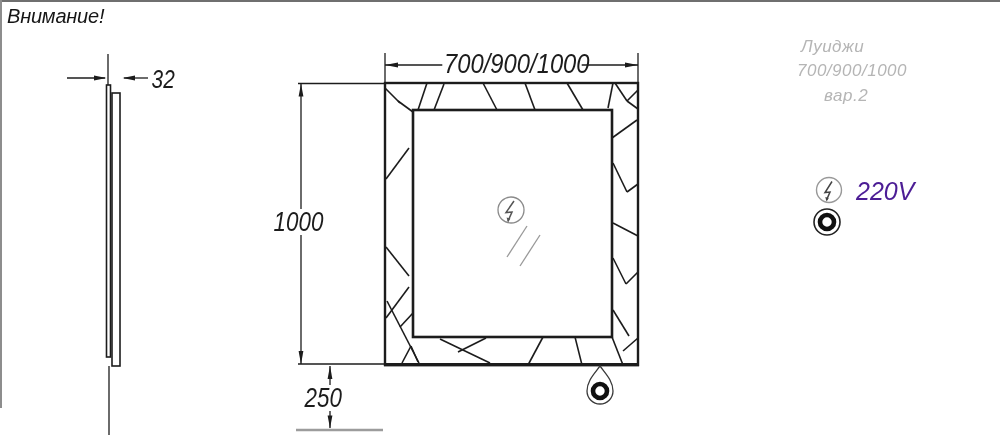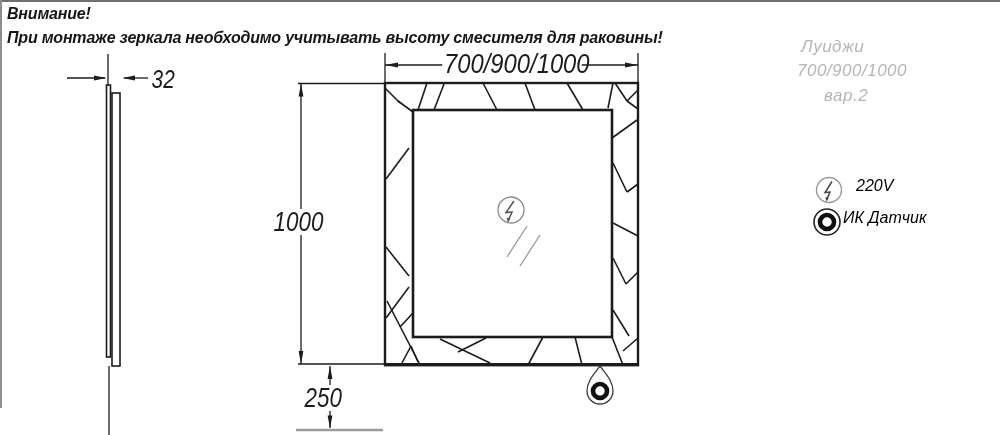--- a/index.html
+++ b/index.html
@@ -1,28 +1,28 @@
 <!DOCTYPE html>
 <html><head>
 <meta charset="utf-8">
 <style>
   html,body{margin:0;padding:0;background:#ffffff;}
   .canvas{
     position:relative;width:1000px;height:435px;background:#fff;overflow:hidden;
     font-family:"Liberation Sans",sans-serif;
   }
   .txt{position:absolute;white-space:nowrap;font-style:italic;color:#161616;}
-  .notice{font-size:16px;letter-spacing:-0.2px;font-weight:bold;}
+  .notice{font-size:20px;letter-spacing:-0.2px;}
   .dim{
     font-size:28px;line-height:26px;background:#fff;padding:0 2px;
     transform:scaleX(0.8);transform-origin:left center;color:#1c1c1c;
   }
   .dim-center{transform:scaleX(0.85);transform-origin:center;text-align:center;width:160px;}
   .ghost{color:#b5b5b5;font-size:17px;letter-spacing:0.5px;line-height:25px;}
-  .legend-label{font-size:16px;color:#000000;}
+  .legend-label{font-size:25px;color:#4c1d95;}
   svg{position:absolute;left:0;top:0;}
 </style>
 </head>
 <body>
 
 <div class="canvas">
 
   <svg width="1000" height="435" viewBox="0 0 1000 435">
 
     <g>
@@ -128,27 +128,25 @@
       <path d="M832,181.5 L825,192.5 L830,192 L826.5,200" stroke="#444" stroke-width="1.5"></path>
       <polygon points="826.5,201.5 825.3,197 828.8,198" fill="#444"></polygon>
     </g>
     <g fill="none">
       <circle cx="827" cy="222" r="13" stroke="#222" stroke-width="1.6"></circle>
       <circle cx="827" cy="222" r="7" fill="#fff" stroke="#101010" stroke-width="4.6"></circle>
     </g>
   </svg>
 
   <div class="txt notice" style="left:7px;top:5px;">Внимание!</div>
-  <div class="txt notice" style="left:7px;top:29px;">При монтаже зеркала необходимо учитывать высоту смесителя для раковины!</div>
 
   <div class="txt dim" style="left:150px;top:66px;font-size:26px;">32</div>
   <div class="txt dim dim-center" style="left:430px;top:51px;">700/900/1000</div>
   <div class="txt dim" style="left:272px;top:209px;">1000</div>
   <div class="txt dim" style="left:303px;top:385px;">250</div>
 
   <div class="txt ghost" style="left:801px;top:34px;">Луиджи</div>
   <div class="txt ghost" style="left:797px;top:58px;">700/900/1000</div>
   <div class="txt ghost" style="left:812px;top:83px;margin-left:12px;">вар.2</div>
 
   <div class="txt legend-label" style="left:856px;top:177px;">220V</div>
-  <div class="txt legend-label" style="left:843px;top:209px;">ИК Датчик</div>
 
 </div>
 
 </body></html>

